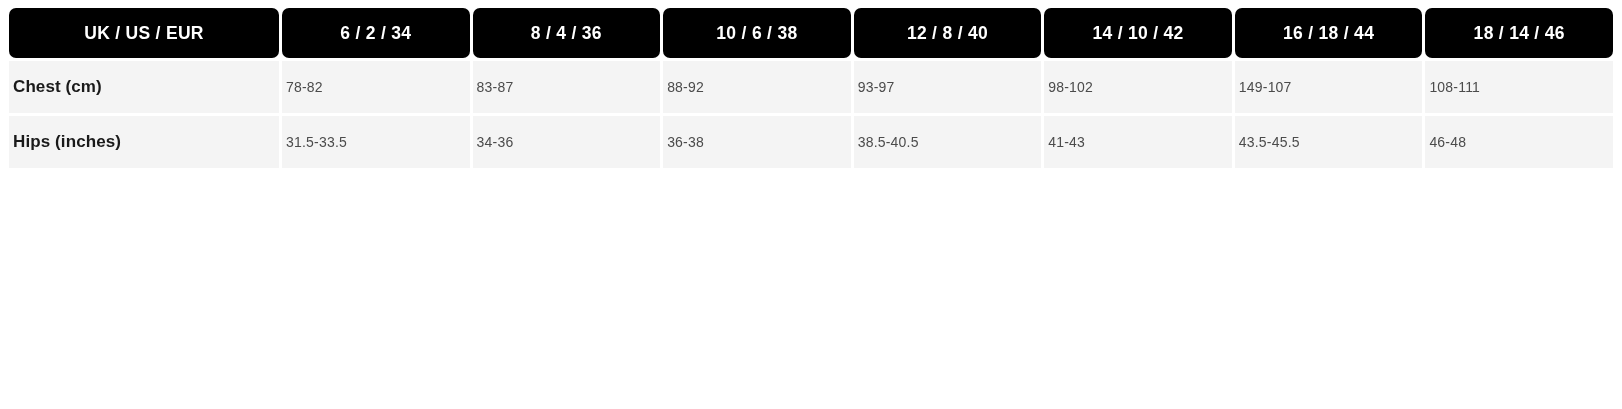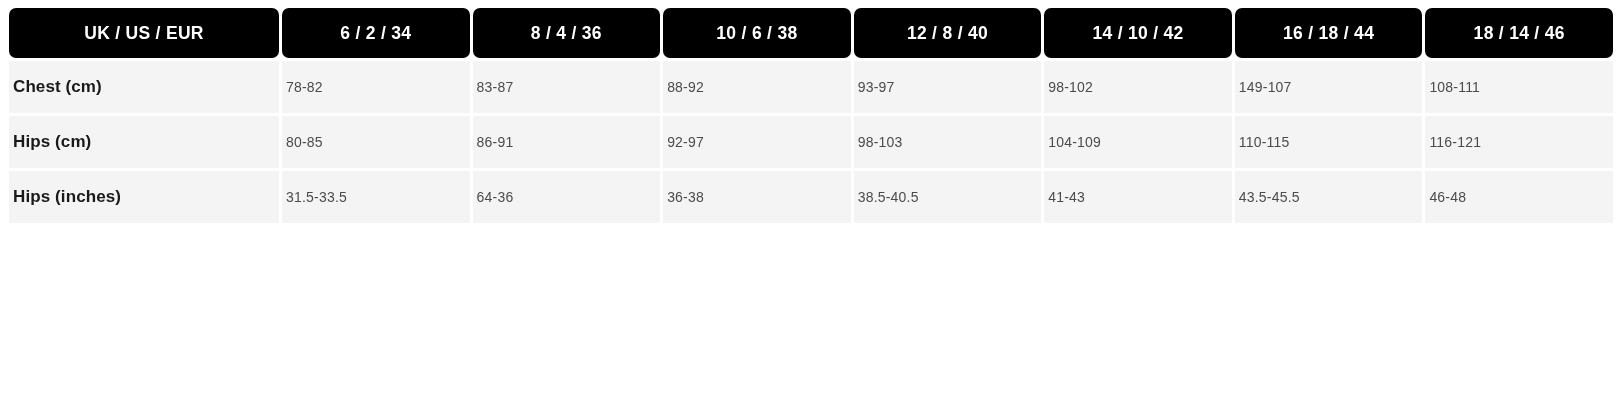--- a/index.html
+++ b/index.html
@@ -95,33 +95,23 @@
         <td class="row-label">Chest (cm)</td>
         <td class="value-cell">78-82</td>
         <td class="value-cell">83-87</td>
         <td class="value-cell">88-92</td>
         <td class="value-cell">93-97</td>
         <td class="value-cell">98-102</td>
         <td class="value-cell">149-107</td>
         <td class="value-cell">108-111</td>
       </tr>
       <tr>
-        <td class="row-label">Hips (cm)</td>
-        <td class="value-cell">80-85</td>
-        <td class="value-cell">86-91</td>
-        <td class="value-cell">92-97</td>
-        <td class="value-cell">98-103</td>
-        <td class="value-cell">104-109</td>
-        <td class="value-cell">110-115</td>
-        <td class="value-cell">116-121</td>
-      </tr>
-      <tr>
         <td class="row-label">Hips (inches)</td>
         <td class="value-cell">31.5-33.5</td>
-        <td class="value-cell">64-36</td>
+        <td class="value-cell">34-36</td>
         <td class="value-cell">36-38</td>
         <td class="value-cell">38.5-40.5</td>
         <td class="value-cell">41-43</td>
         <td class="value-cell">43.5-45.5</td>
         <td class="value-cell">46-48</td>
       </tr>
     </tbody>
   </table>
 </div>
 

